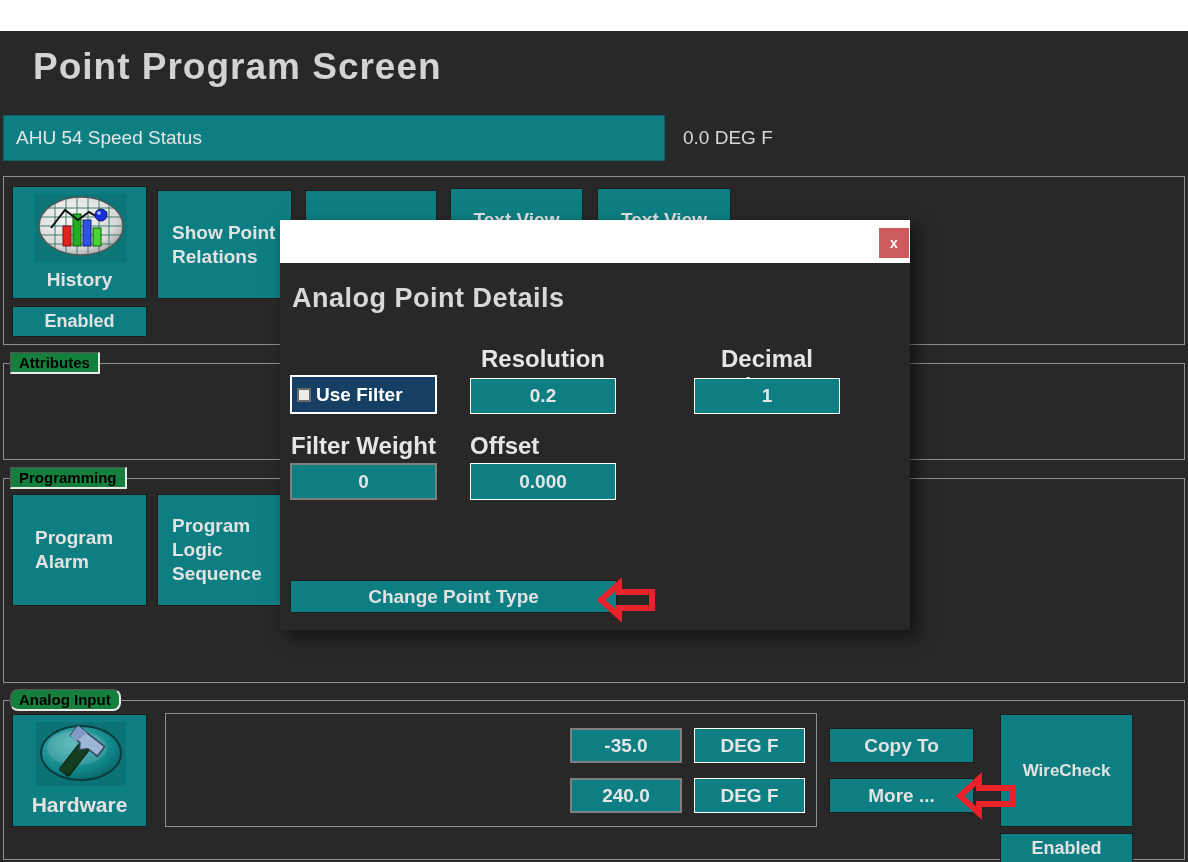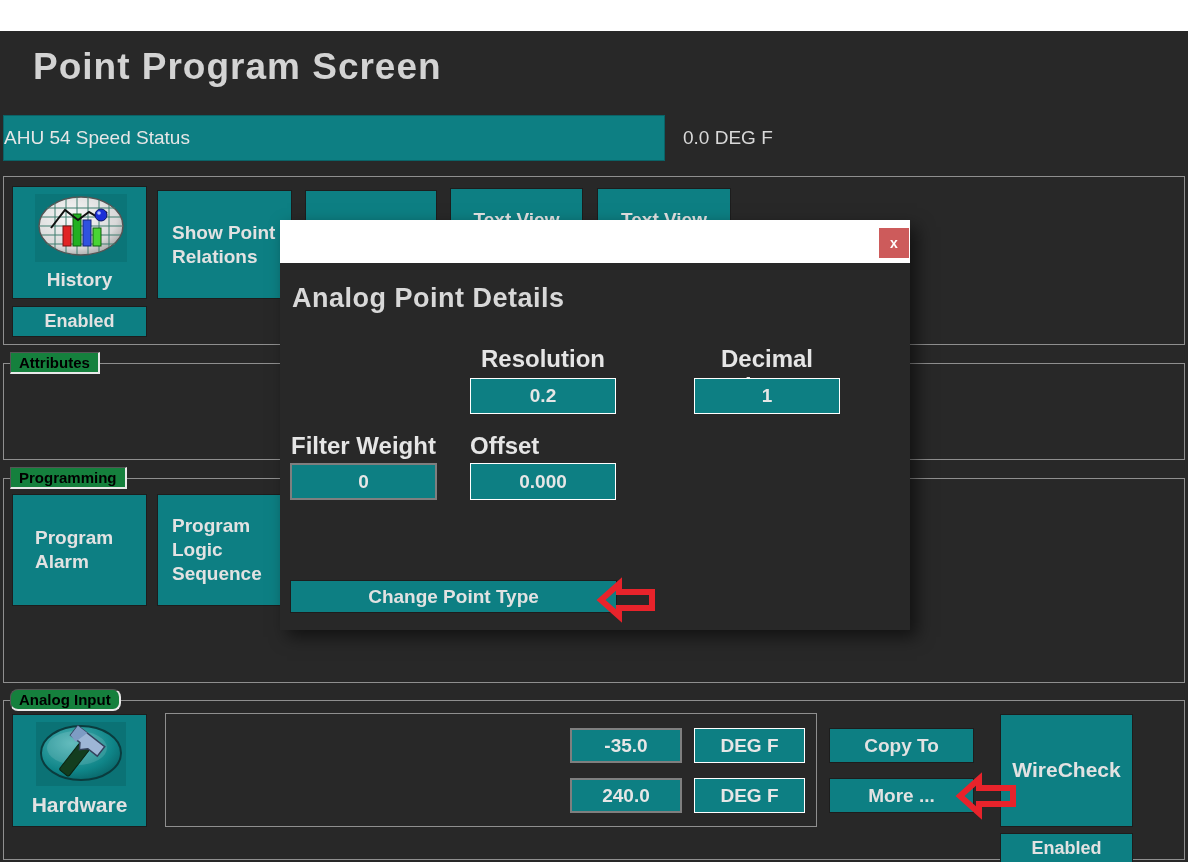--- a/index.html
+++ b/index.html
@@ -14,21 +14,21 @@
               line-height:30px; cursor:default; }
 
   .h1 { left:33px; top:46px; font-size:37px; font-weight:bold; color:#d3d3d3;
         letter-spacing:1px; z-index:1;}
   .btn  { background:#0d7f83; color:#e2e2e2; font-weight:bold; font-size:19px;
           display:flex; align-items:center; justify-content:center; 
           border:1px solid #1d1d1d; line-height:1.25; }
 
   .name-field { left:3px; top:115px; width:662px; height:46px; background:#0d7f83;
                 border:1px solid #0a6367; color:#e6e6e6; font-size:19px;
-                display:flex; align-items:center; }
+                display:flex; align-items:center; padding-left:12px; }
   .point-value { left:683px; top:115px; height:46px; display:flex; align-items:center;
                  color:#d9d9d9; font-size:19px; }
 
   .section { border:1px solid #8f8f8f; background:transparent; }
   .badge { background:#15803d; color:#000000; font-weight:bold; font-size:15px;
            height:22px; line-height:20px; padding:0 8px;
            border-right:2px solid #e9e9e9; border-bottom:2px solid #e9e9e9;
            border-top:1px solid #555; border-left:1px solid #555; z-index:2; }
 
   .input-gray { border:2px solid #7f7f7f; background:#0d7f83; color:#e6e6e6;
@@ -172,35 +172,39 @@
   <span>Copy To</span>
 </div>
 <div class="abs btn" style="left:829px; top:778px; width:145px; height:35px;">
   <span>More ...</span>
 </div>
 
 <svg class="abs arrow-svg" style="left:957px; top:775px; z-index:6;" width="60" height="42" viewBox="0 0 60 42">
   <path d="M3 21 L22 4 L22 13 L56 13 L56 29 L22 29 L22 38 Z" fill="none" stroke="#e8232b" stroke-width="6" stroke-linejoin="miter"></path>
 </svg>
 
-<div class="abs btn" style="left:1000px; top:714px; width:133px; height:113px; font-size:21px;">
+<div class="abs btn" style="left:1000px; top:714px; width:133px; height:113px; font-size:17px;">
   <span>WireCheck</span>
 </div>
 <div class="abs btn" style="left:1000px; top:833px; width:133px; height:31px; font-size:18px;">
   <span>Enabled</span>
 </div>
 
 <div class="abs modal">
   <div class="abs modal-titlebar"></div>
   <div class="abs modal-close">x</div>
   <div class="abs modal-h">Analog Point Details</div>
 
   <div class="abs flabel" style="left:190px; top:125px; width:146px; text-align:center;">Resolution</div>
   <div class="abs flabel" style="left:414px; top:125px; width:146px; text-align:center;">Decimal Places</div>
 
+  <div class="abs usefilter">
+    <span class="checkbox"></span>
+    <span>Use Filter</span>
+  </div>
 
   <div class="abs input-thin" style="left:190px; top:158px; width:146px; height:36px;">0.2</div>
   <div class="abs input-thin" style="left:414px; top:158px; width:146px; height:36px;">1</div>
 
   <div class="abs flabel" style="left:11px; top:212px;">Filter Weight</div>
   <div class="abs flabel" style="left:190px; top:212px;">Offset</div>
 
   <div class="abs input-gray" style="left:10px; top:243px; width:147px; height:37px;">0</div>
   <div class="abs input-thin" style="left:190px; top:243px; width:146px; height:37px;">0.000</div>
 

